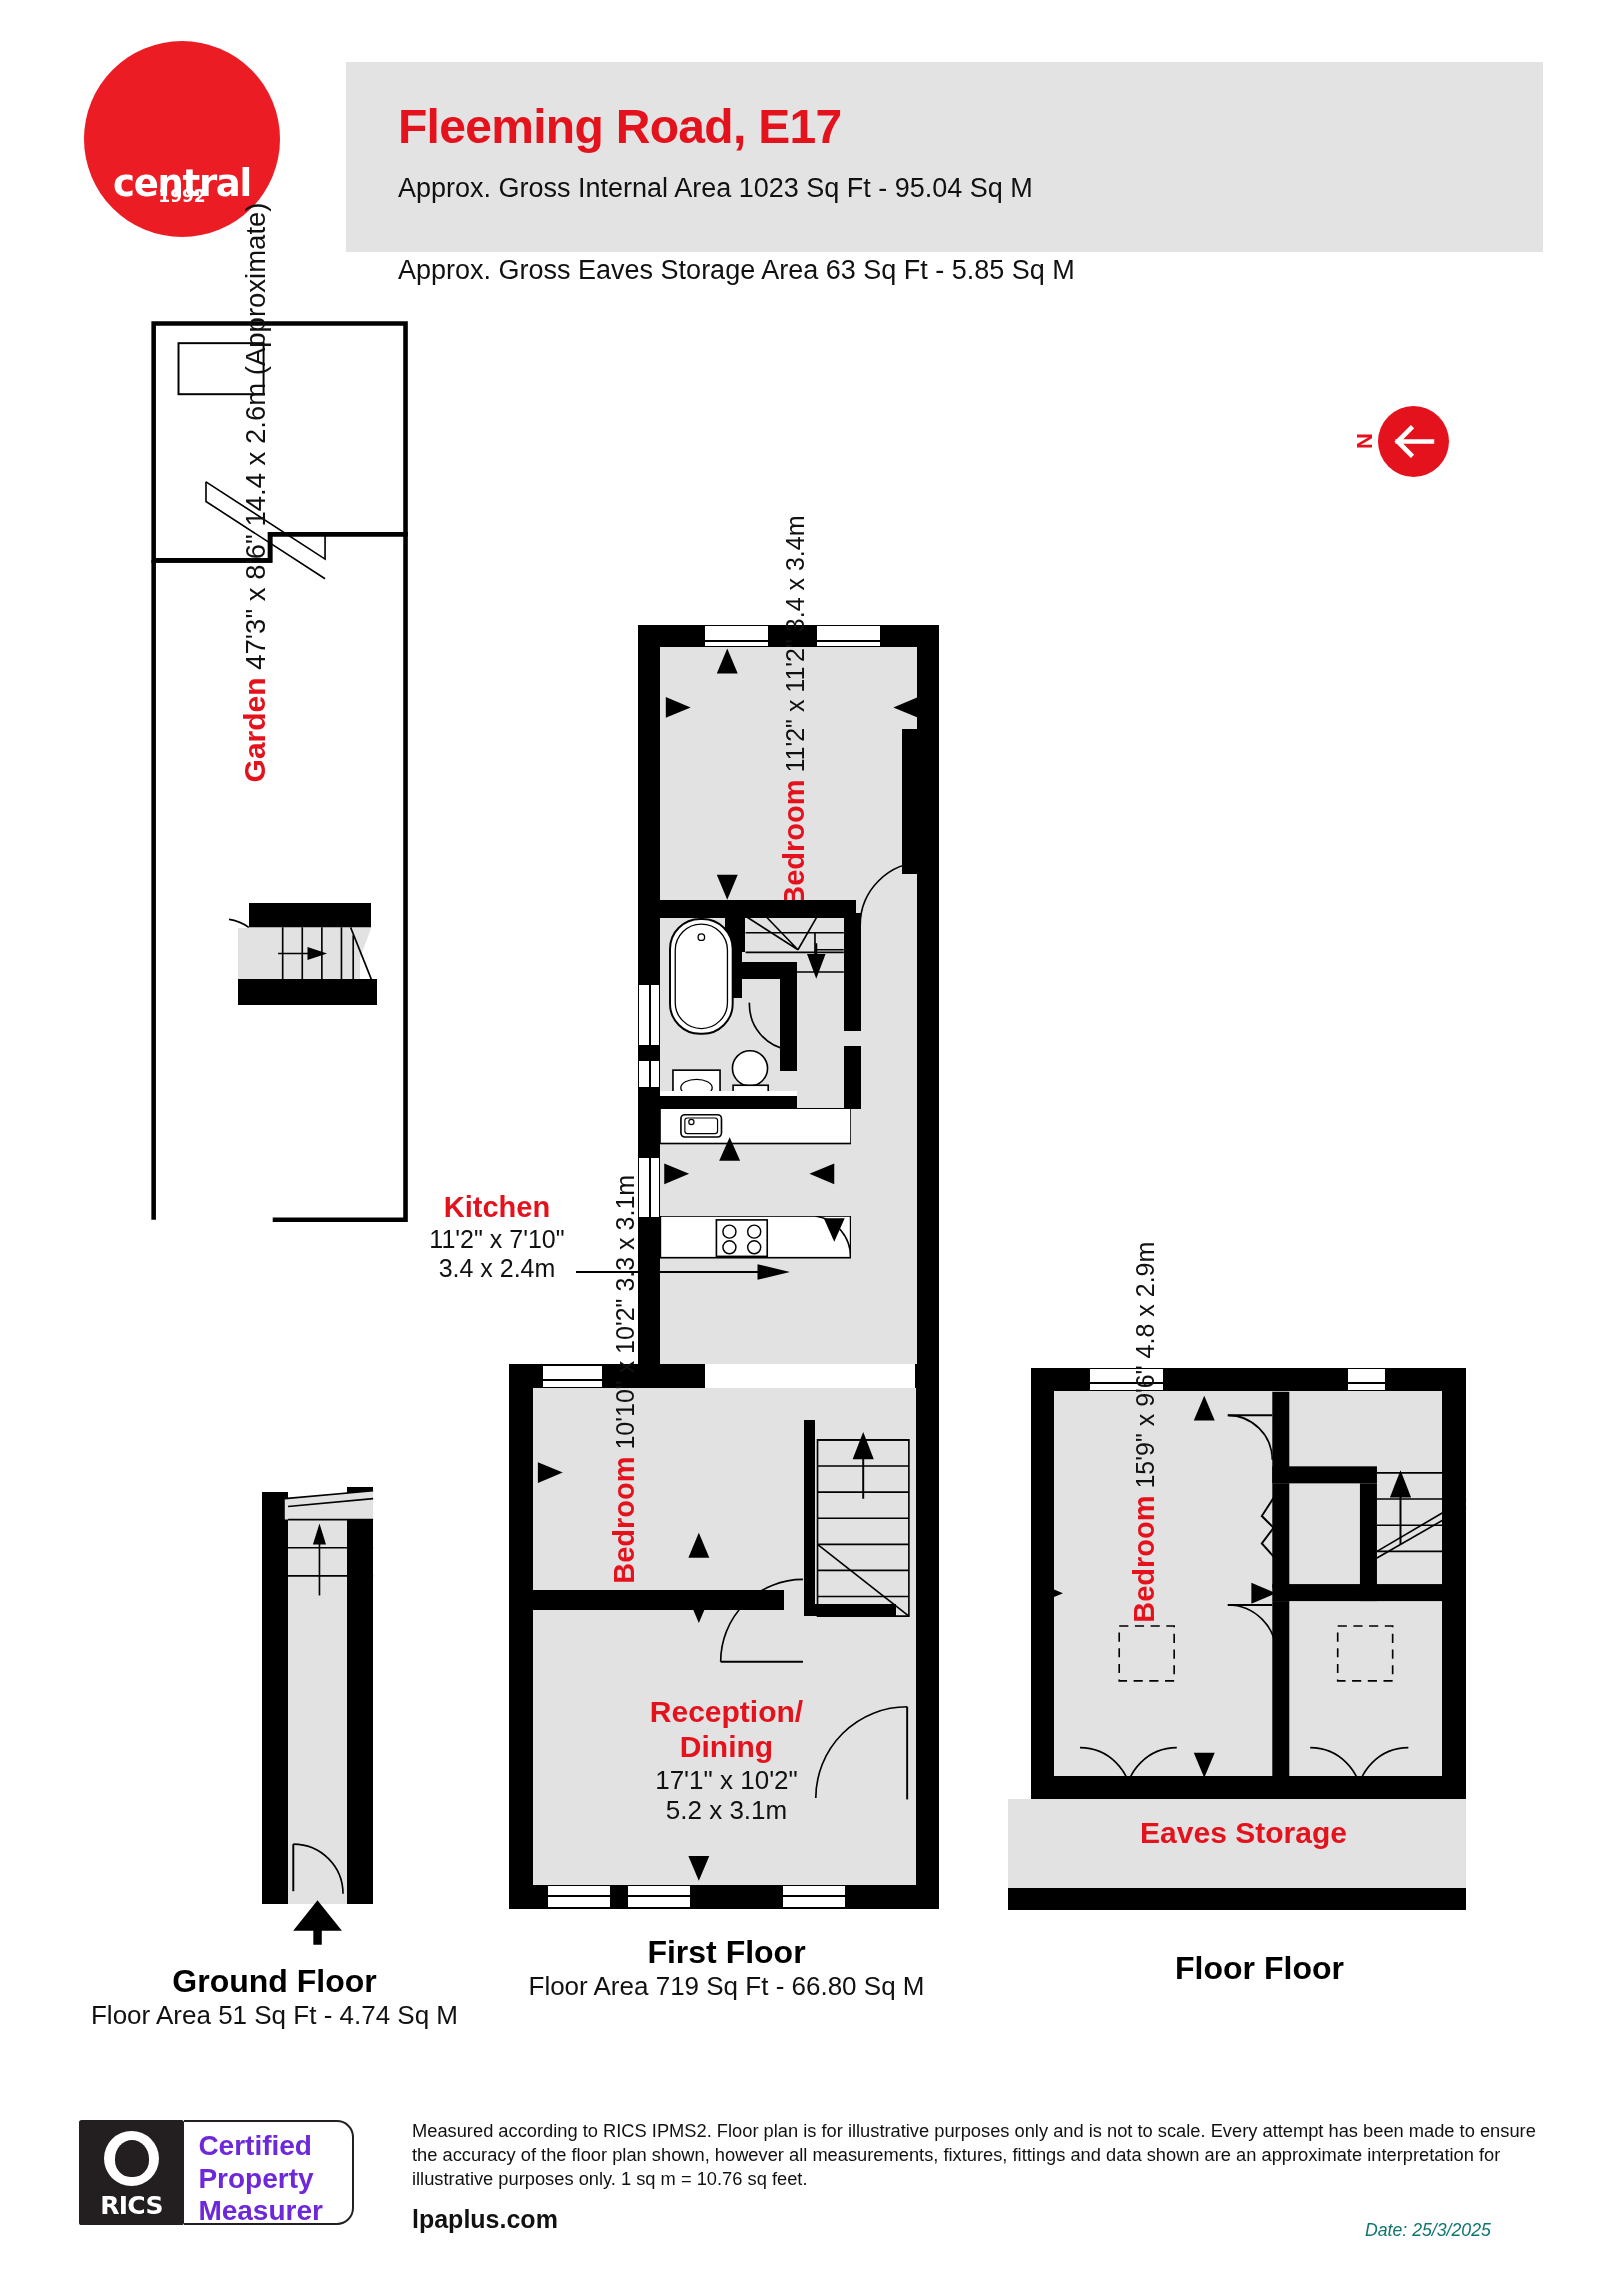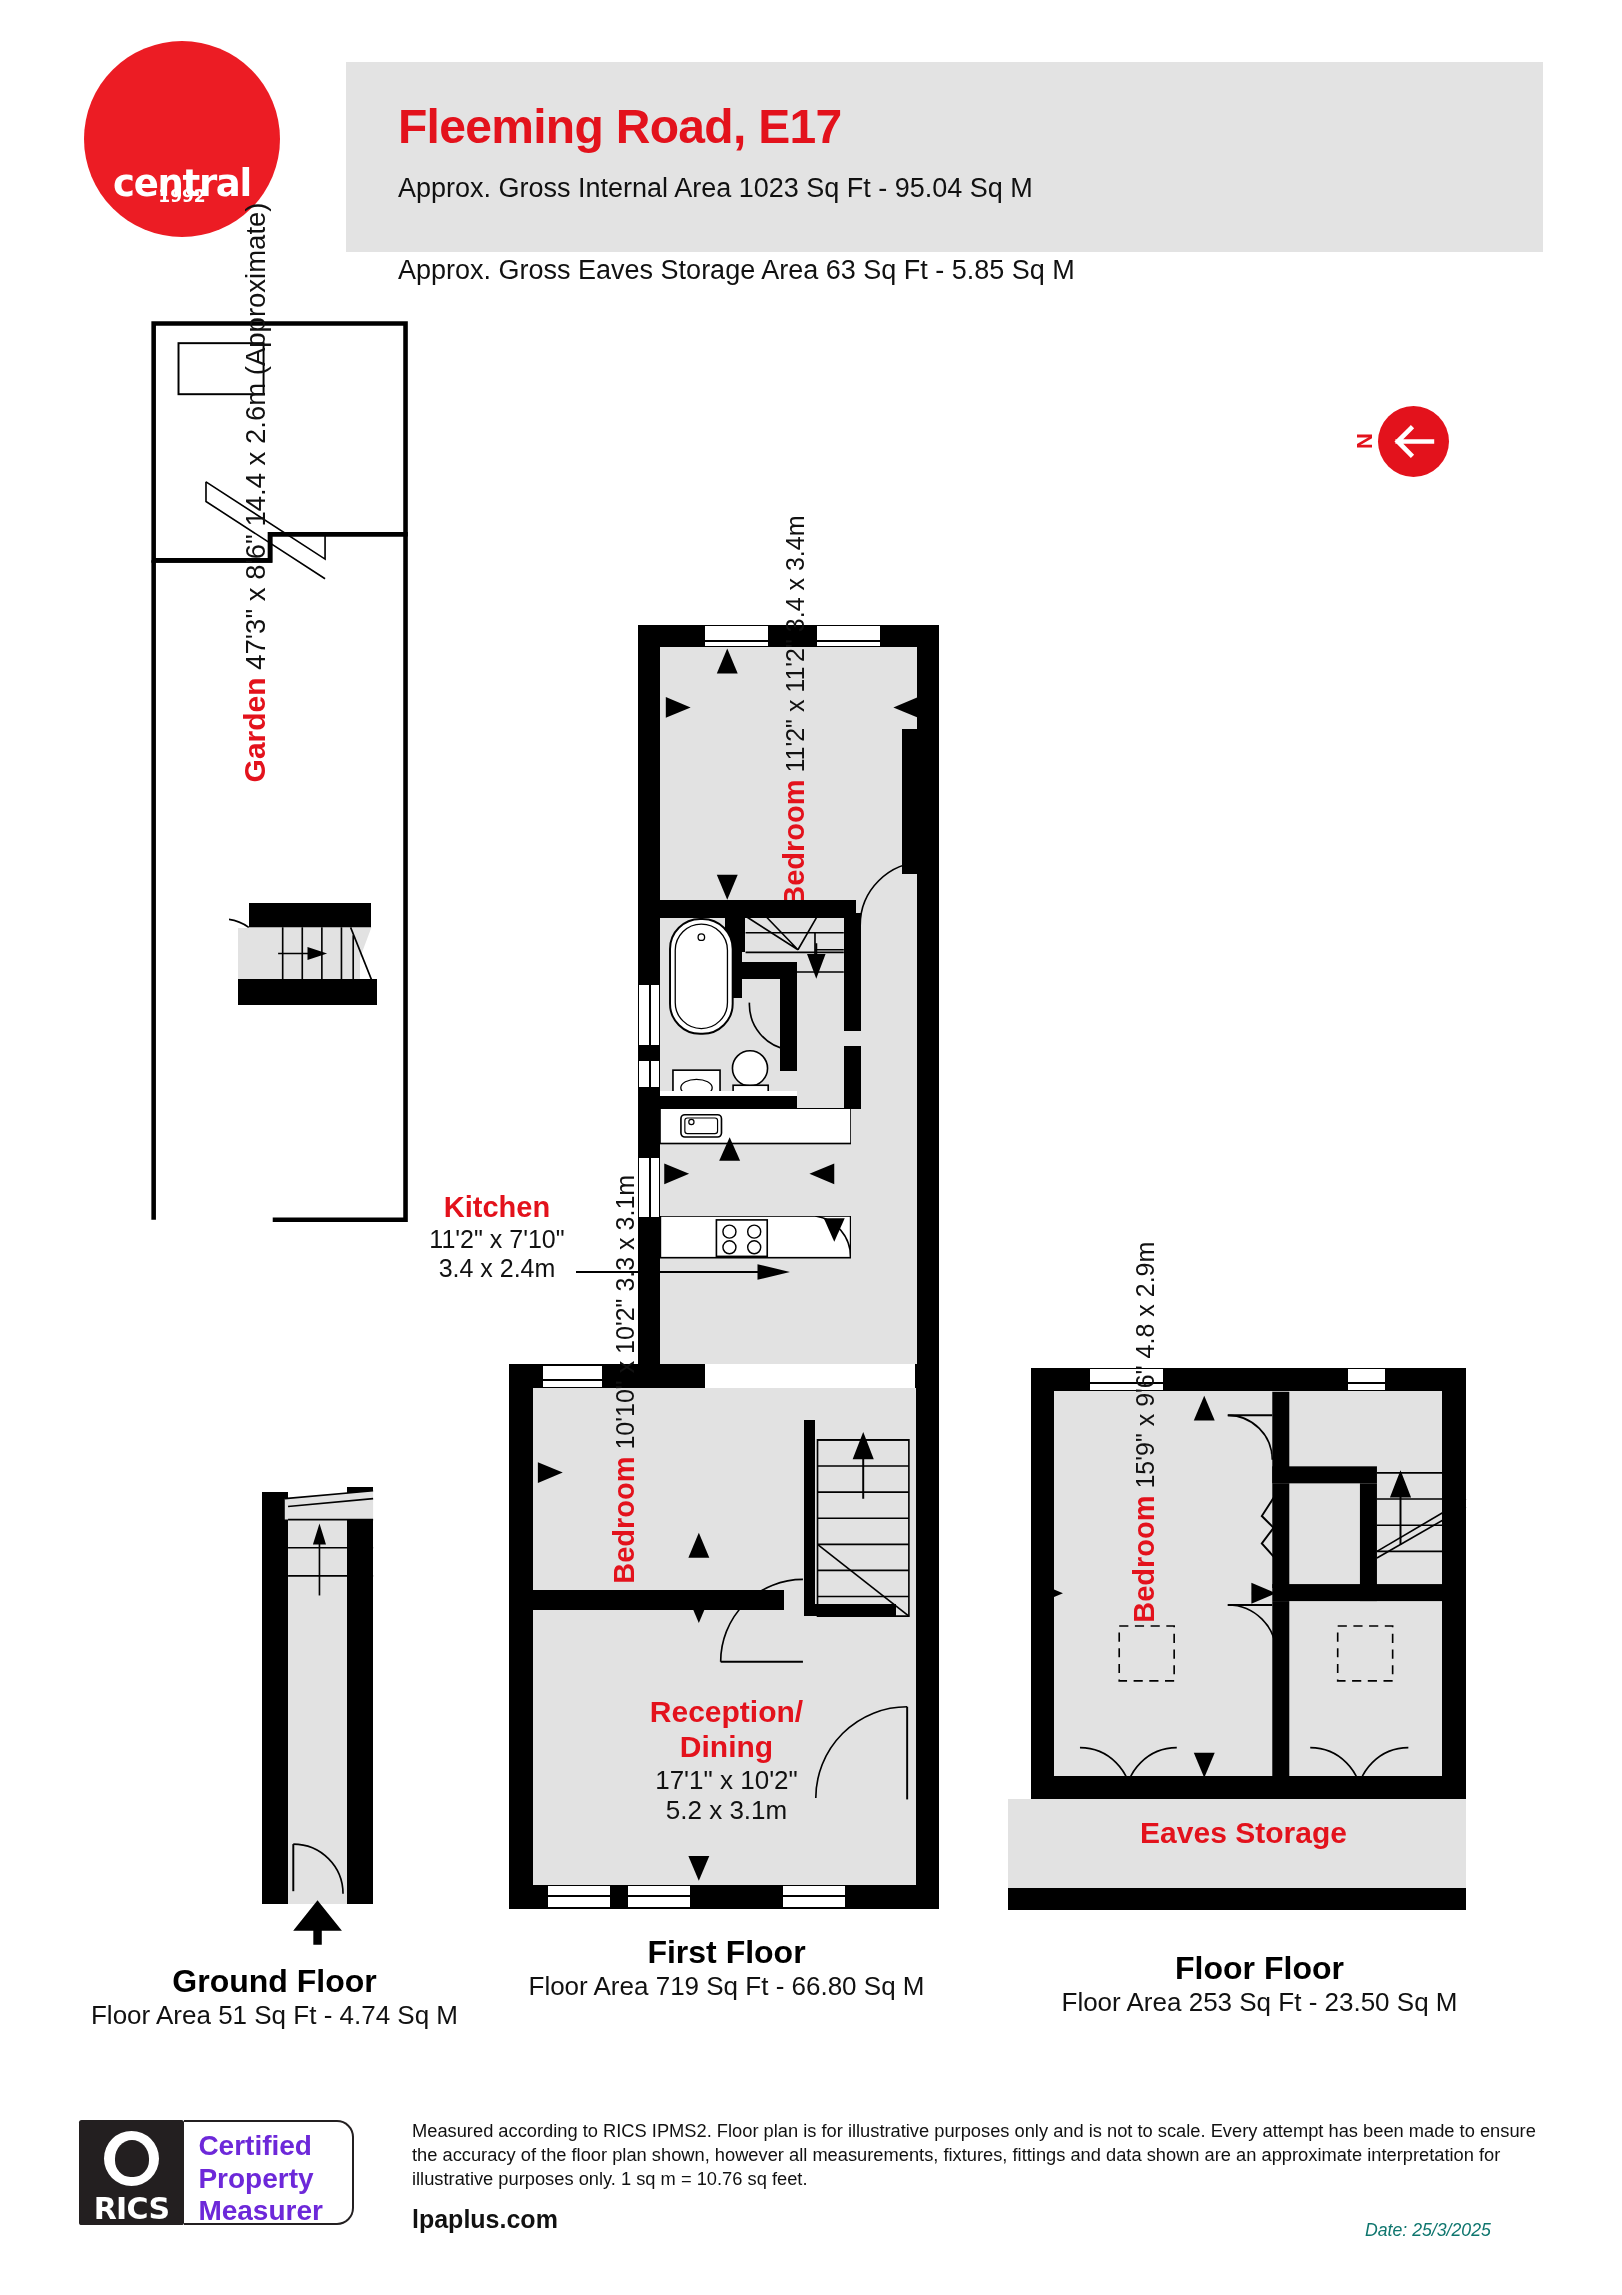--- a/index.html
+++ b/index.html
@@ -67,21 +67,21 @@
   #rics-lion{
     position:absolute;left:25px;top:10.5px;width:55px;height:55px;border-radius:50%;
     background:#fff;
   }
   #rics-lion:after{
     content:"";position:absolute;left:10.5px;top:9.2px;width:34px;height:37px;
     background:#231f20;border-radius:50% 50% 45% 45%;
   }
   #rics-text{
     position:absolute;left:0;top:71px;width:105px;text-align:center;color:#fff;
-    font-weight:700;font-size:30px;letter-spacing:-0.7px;font-family:"DejaVu Sans",sans-serif;
+    font-weight:700;font-size:25px;letter-spacing:-0.7px;font-family:"DejaVu Sans",sans-serif;
   }
   #rics-white{
     position:absolute;left:105px;top:0;width:170px;height:105px;
     border:2.6px solid #231f20;border-left:none;border-radius:0 17px 17px 0;box-sizing:border-box;background:#fff;
   }
   #rics-cert{position:absolute;left:14.4px;top:7.9px;font-size:28px;font-weight:700;line-height:1.17;color:#6d28d9;}
   #disclaimer{
     position:absolute;left:412px;top:2119px;width:1139px;
     font-size:18.3px;line-height:1.30;color:#111;
   }
@@ -405,21 +405,20 @@
     <span class="dim">15'9" x 9'6"</span>
     <span class="dim">4.8 x 2.9m</span>
   </div>
 
   <div class="lbl" style="left:1047px;top:1816px;width:393px;font-size:30px;">
     <span class="nm">Eaves Storage</span>
   </div>
 
   <div class="fcap" style="left:988px;top:1950px;width:543px;">
     <span class="ft">Floor Floor</span>
-    <span class="fa">Floor Area 253 Sq Ft - 23.50 Sq M</span>
   </div>
 </div>
 
 <div id="rics-badge">
   <div id="rics-black">
     <div id="rics-lion"></div>
     <div id="rics-text">RICS</div>
   </div>
   <div id="rics-white">
     <div id="rics-cert">

